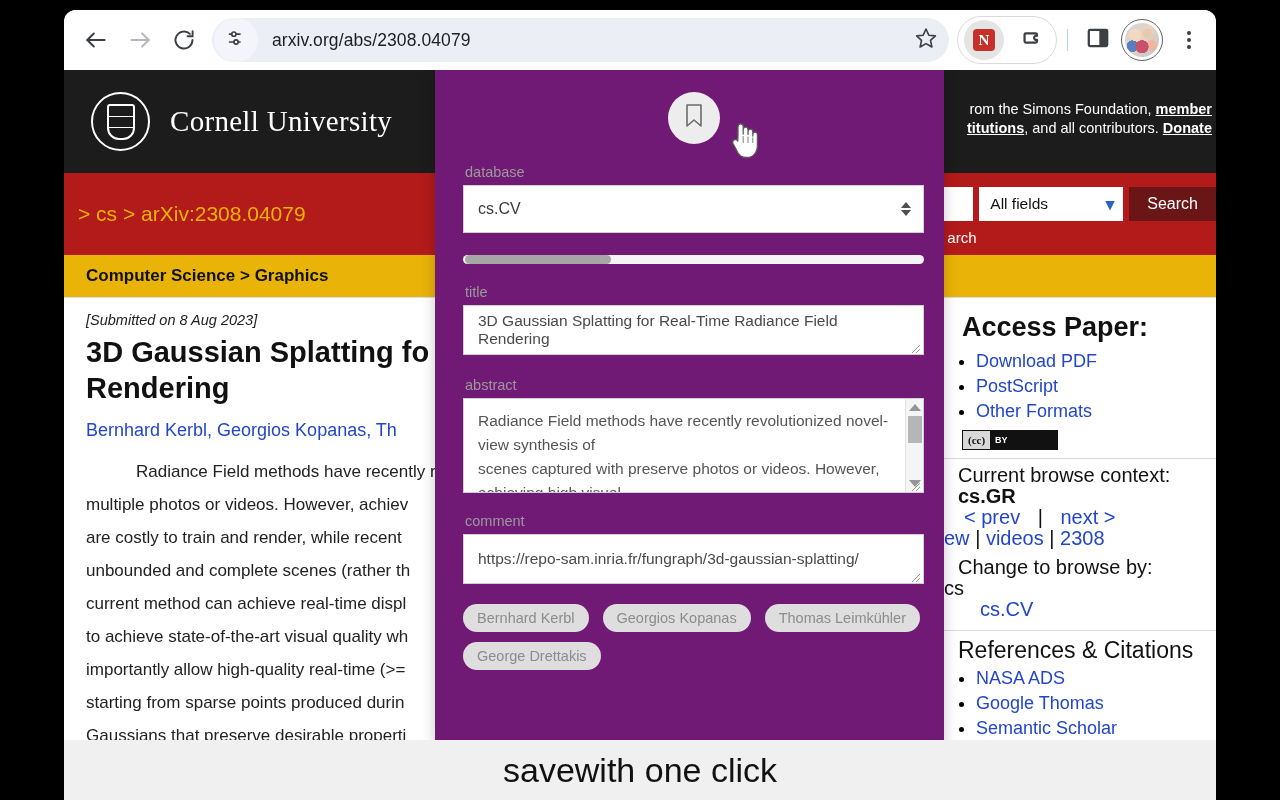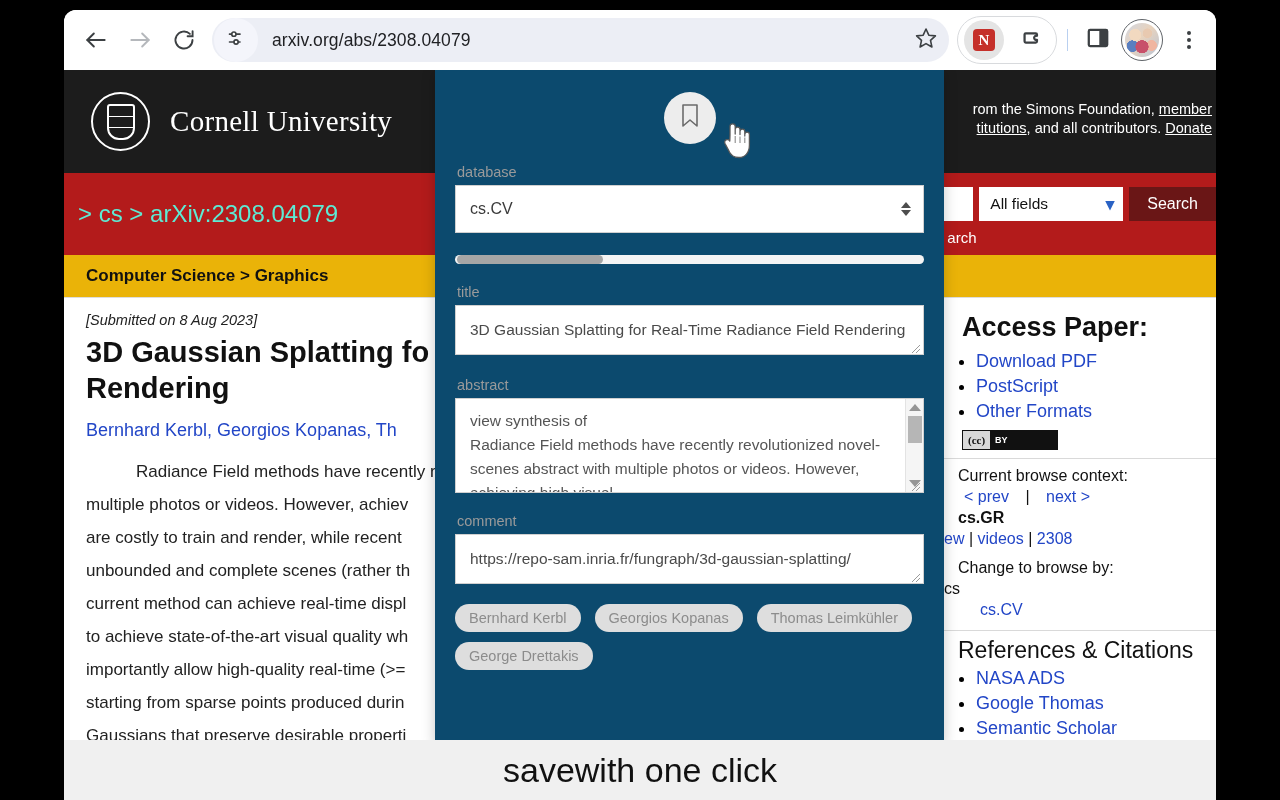--- a/index.html
+++ b/index.html
@@ -167,21 +167,21 @@
   }
   #simons-text {
     position: absolute; right: 0; top: 30px;
     width: 290px;
     color: #ffffff;
     font-size: 14.5px;
     line-height: 19px;
     text-align: right;
     padding-right: 4px;
   }
-  #simons-text a { color: #fff; text-decoration: underline; }
+  #simons-text a { color: #fff; text-decoration: underline; font-weight: bold; }
 
   
   #arxiv-bar {
     height: 82px;
     background: #b31b1b;
     display: flex; align-items: center;
     position: relative;
   }
   #arxiv-logo-wrap {
     display: flex; align-items: baseline;
@@ -197,22 +197,22 @@
   }
   #arxiv-slash {
     position: absolute;
     left: 68px; top: -12px;
     width: 2px; height: 78px;
     background: #ffffff;
     transform: rotate(27deg);
     opacity: .85;
   }
   #arxiv-breadcrumb {
-    color: #5eead4;
-    font-size: 24px;
+    color: #eab308;
+    font-size: 21px;
     margin-left: 8px;
     font-weight: 500;
     white-space: nowrap;
   }
   #search-zone {
     position: absolute;
     right: 0; top: 14px;
     display: flex; align-items: flex-start;
     flex-direction: column;
   }
@@ -309,35 +309,36 @@
     font-size: 11px; font-weight: bold;
     padding: 0 5px; height: 100%;
     display: flex; align-items: center;
     font-family: "Liberation Serif", serif;
   }
   #cc-right {
     color: #fff; font-size: 9px; font-weight: bold;
     padding: 0 5px;
   }
   .hr-sep { height: 1px; background: #d9d9d9; margin: 4px 0 6px 0; }
-  .rc-text { font-size: 16px; color: #111; line-height: 21px; }
+  .rc-text { font-size: 20px; color: #111; line-height: 21px; }
   .rc-text a { color: #2246c7; text-decoration: none; }
   .rc-bold { font-weight: bold; }
   #refs-title { font-size: 23px; color: #111; margin: 4px 0 2px 0; }
 
   
   #ext-popup {
     position: absolute;
     left: 371px; top: 0px;
     width: 509px; height: 675px;
-    background: #0c4a6e;
+    background: #701a75;
     box-shadow: 0 2px 14px rgba(0,0,0,.22);
     border-radius: 0 0 3px 3px;
     overflow: hidden;
     z-index: 30;
+    padding-left: 8px;
   }
   #popup-inner { padding: 0 20px; position: relative; height: 100%; }
   #save-btn-row {
     display: flex; justify-content: center;
     padding-top: 22px; padding-bottom: 8px;
     position: relative;
   }
   #save-bookmark-btn {
     width: 52px; height: 52px; border-radius: 50%;
     background: #ededed;
@@ -642,26 +643,26 @@
             <li><a href="#">PostScript</a></li>
             <li><a href="#">Other Formats</a></li>
           </ul>
           <div id="cc-badge">
             <div id="cc-left">(cc)</div>
             <div id="cc-right">BY</div>
           </div>
           <div class="hr-sep"></div>
           <div class="rc-pad" style="padding-left:20px;">
             <div class="rc-text">Current browse context:</div>
+            <div class="rc-text rc-bold">cs.GR</div>
             <div class="rc-text" style="padding-left:6px;">
               <a href="#">&lt; prev</a>
               <span style="padding:0 12px;">|</span>
               <a href="#">next &gt;</a>
             </div>
-            <div class="rc-text rc-bold">cs.GR</div>
             <div class="rc-text" style="margin-left:-14px;">
               <a href="#">ew</a>
               <span>|</span>
               <a href="#">videos</a>
               <span>|</span>
               <a href="#">2308</a>
             </div>
             <div class="rc-text" style="margin-top:8px;">Change to browse by:</div>
             <div class="rc-text" style="margin-left:-14px;">cs</div>
             <div class="rc-text" style="padding-left:22px;">
@@ -722,23 +723,23 @@
               <svg width="12" height="12" viewBox="0 0 12 12" stroke="#9b9b9b" stroke-width="1">
                 <line x1="11" y1="3" x2="3" y2="11"></line>
                   <line x1="11" y1="7" x2="7" y2="11"></line>
               </svg>
             </span>
           </div>
 
           <div class="field-label" style="margin-top:22px;">abstract</div>
           <div class="input-box" id="abstract-box">
             <div id="abstract-text">
+                <div style="white-space: nowrap;">  Radiance Field methods have recently revolutionized novel-</div>
                 <div style="white-space: nowrap;">view synthesis of</div>
-                <div style="white-space: nowrap;">  Radiance Field methods have recently revolutionized novel-</div>
-                <div style="white-space: nowrap;">scenes abstract with multiple photos or videos. However,</div>
+                <div style="white-space: nowrap;">scenes captured with preserve photos or videos. However,</div>
                 <div style="white-space: nowrap;">achieving high visual</div>
               </div>
             <div id="abs-scrollbar">
               <i class="sb-arrow-up"></i>
               <div id="abs-thumb"></div>
               <div id="abs-spacer"></div>
               <i class="sb-arrow-dn"></i>
               <span class="resize-grip">
                 <svg width="12" height="12" viewBox="0 0 12 12" stroke="#9b9b9b" stroke-width="1">
                   <line x1="11" y1="3" x2="3" y2="11"></line>

